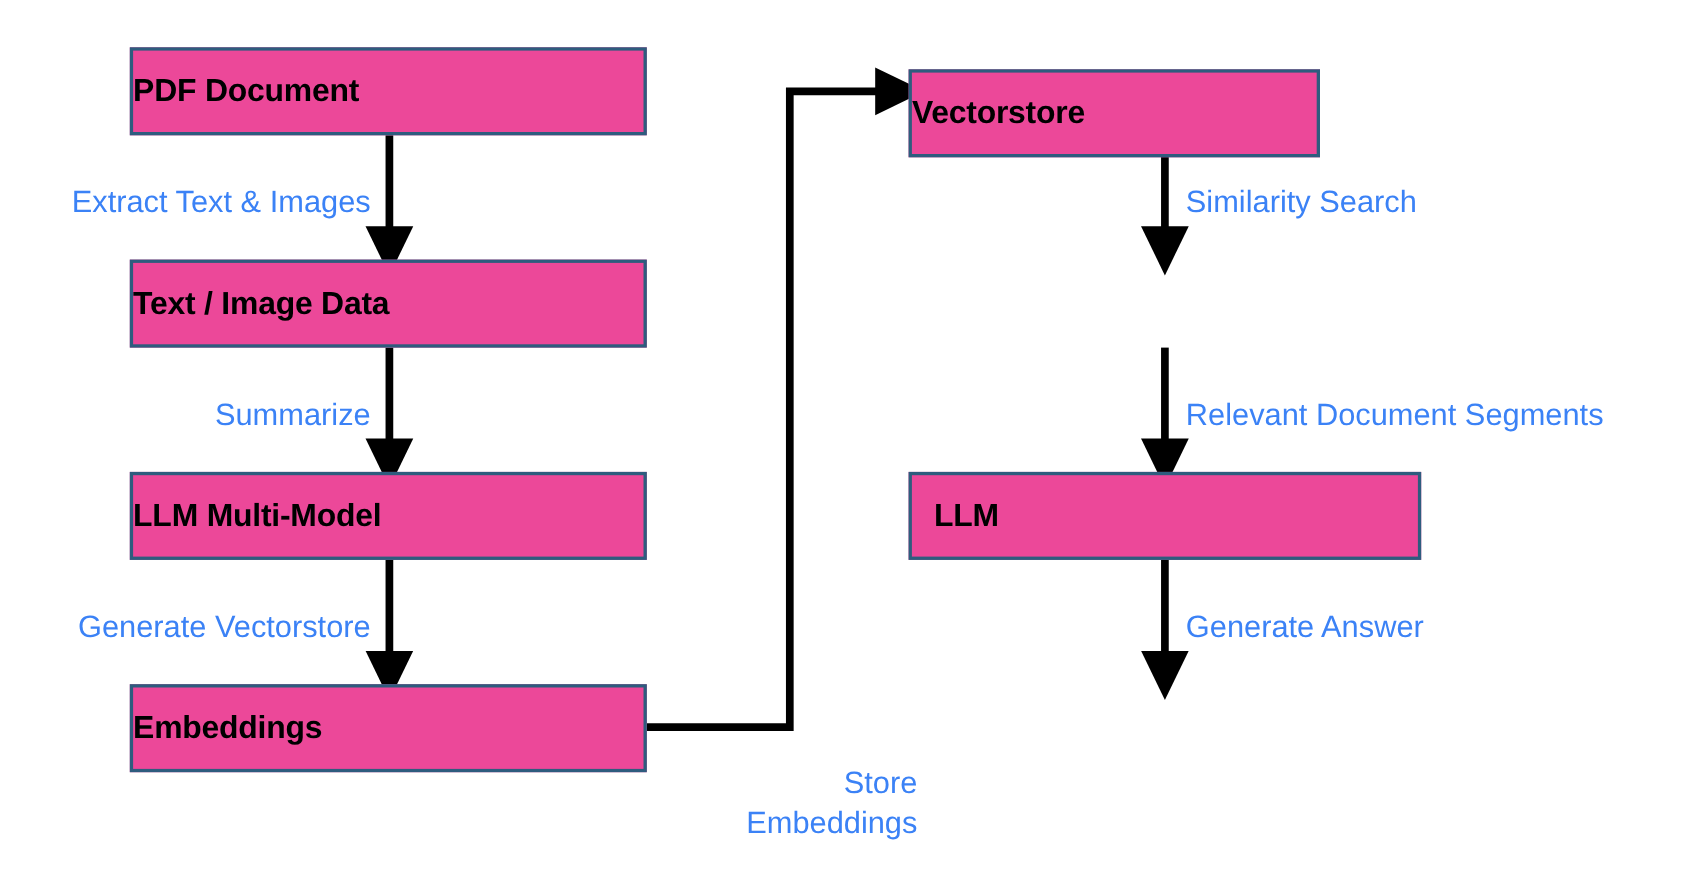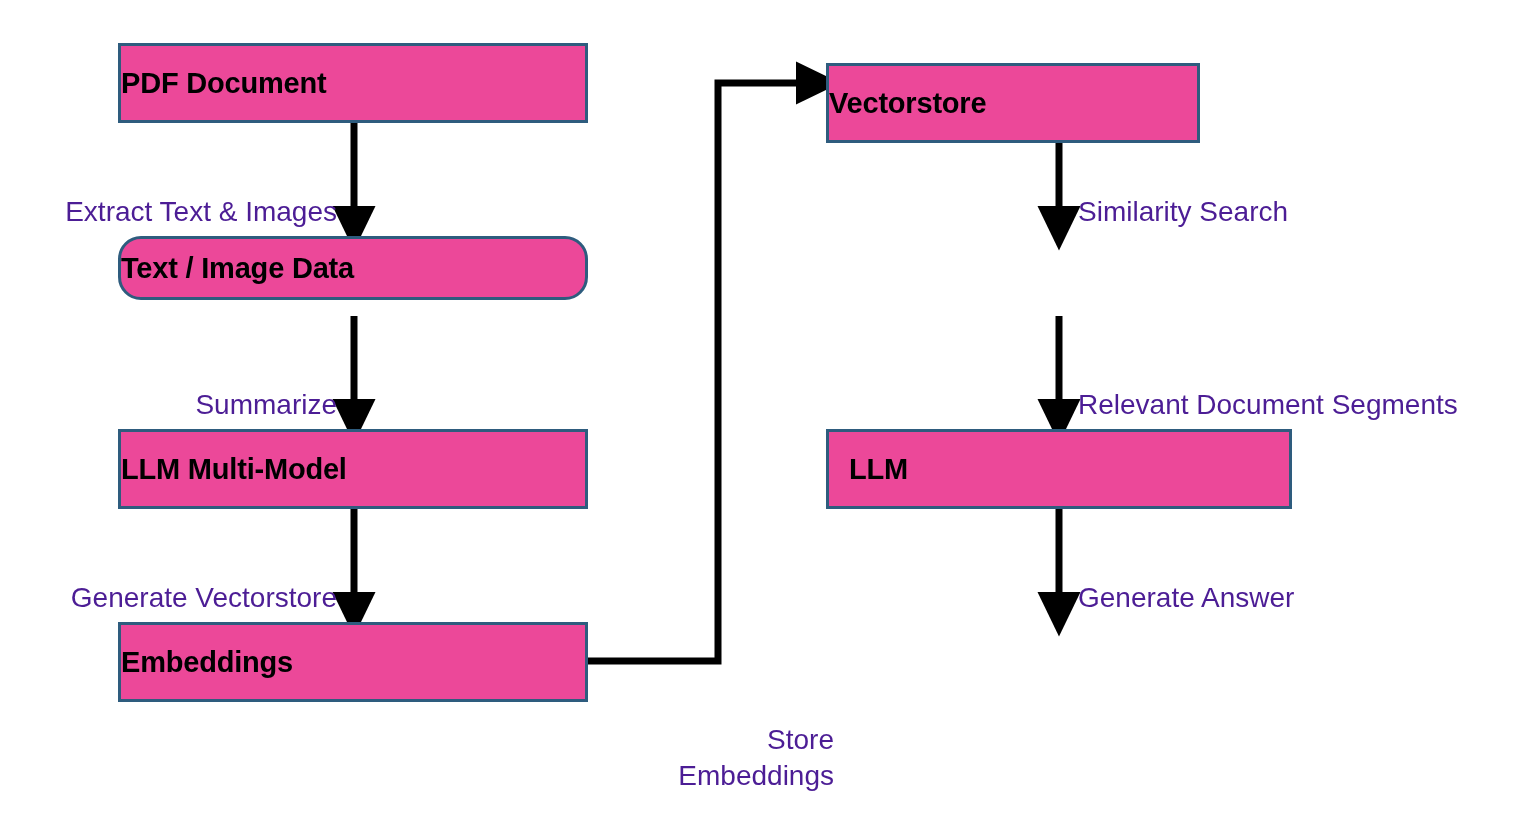--- a/index.html
+++ b/index.html
@@ -31,24 +31,23 @@
     font-weight: bold;
     color: #000000;
     letter-spacing: -0.2px;
     line-height: 1;
     white-space: nowrap;
   }
   .edge-label {
     position: absolute;
     font-size: 28px;
     font-weight: normal;
-    color: #4c1d95;
+    color: #3b82f6;
     line-height: 1.28;
     white-space: nowrap;
-    margin-top: 28px;
   }
   .edge-label.align-right {
     text-align: right;
   }
   .edge-label.align-left {
     text-align: left;
   }
   .edge-label.align-center {
     text-align: right;
     white-space: normal;
@@ -100,21 +99,21 @@
 
     <g>
       <line x1="1059" y1="509" x2="1059" y2="614" stroke="#000000" stroke-width="7" marker-end="url(#arrowhead)"></line>
     </g>
   </svg>
 
   <div class="node" style="left:118px; top:43px; width:470px; height:80px;">
     <span class="node-label">PDF Document</span>
   </div>
 
-  <div class="node" style="left:118px; top:236px; width:470px; height:64px;border-radius:23px;">
+  <div class="node" style="left:118px; top:236px; width:470px; height:80px;">
     <span class="node-label">Text / Image Data</span>
   </div>
 
   <div class="node" style="left:118px; top:429px; width:470px; height:80px;">
     <span class="node-label">LLM Multi-Model</span>
   </div>
 
   <div class="node" style="left:118px; top:622px; width:470px; height:80px;">
     <span class="node-label">Embeddings</span>
   </div>

